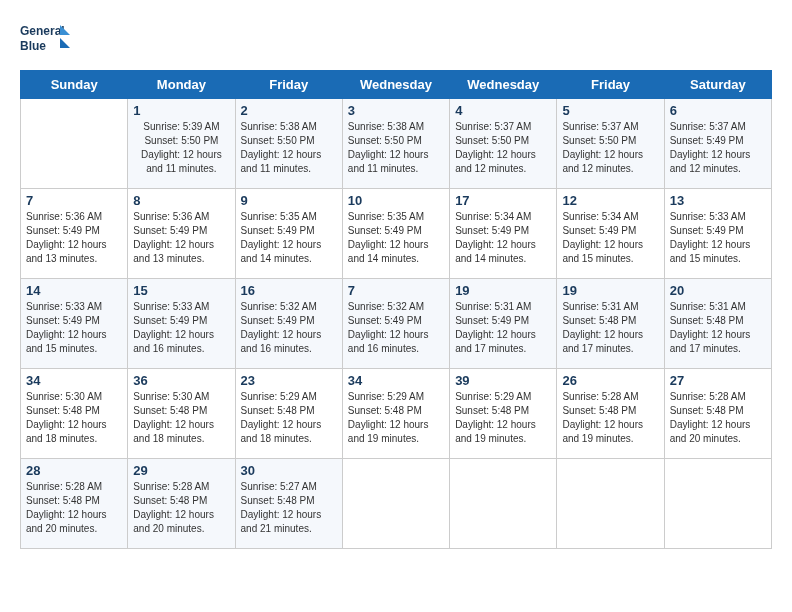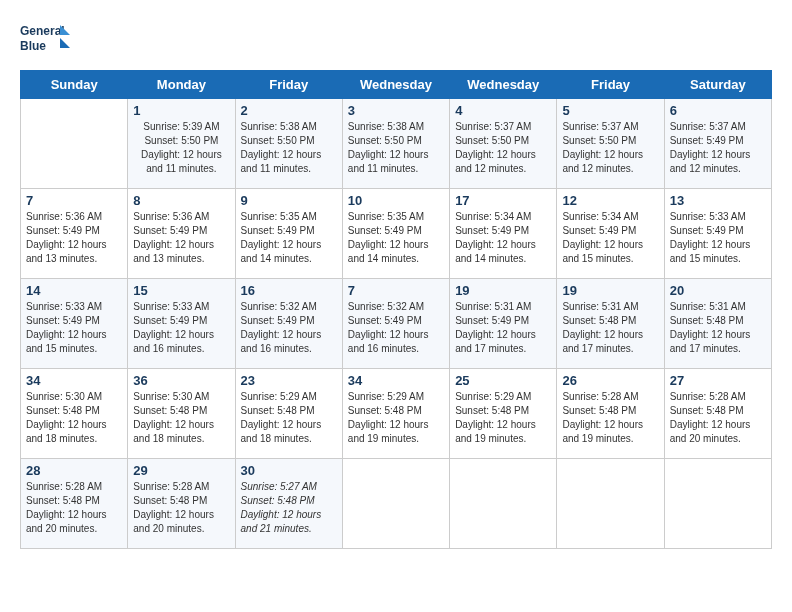--- a/index.html
+++ b/index.html
@@ -276,21 +276,21 @@
 and 18 minutes.</div>
         </td>
         <td>
           <span class="day-num">34</span>
           <div class="day-info" style="white-space: pre-line;">Sunrise: 5:29 AM
 Sunset: 5:48 PM
 Daylight: 12 hours
 and 19 minutes.</div>
         </td>
         <td>
-          <span class="day-num">25</span>
+          <span class="day-num">39</span>
           <div class="day-info" style="white-space: pre-line;">Sunrise: 5:29 AM
 Sunset: 5:48 PM
 Daylight: 12 hours
 and 19 minutes.</div>
         </td>
         <td>
           <span class="day-num">26</span>
           <div class="day-info" style="white-space: pre-line;">Sunrise: 5:28 AM
 Sunset: 5:48 PM
 Daylight: 12 hours
@@ -314,21 +314,21 @@
         </td>
         <td>
           <span class="day-num">29</span>
           <div class="day-info" style="white-space: pre-line;">Sunrise: 5:28 AM
 Sunset: 5:48 PM
 Daylight: 12 hours
 and 20 minutes.</div>
         </td>
         <td>
           <span class="day-num">30</span>
-          <div class="day-info" style="white-space: pre-line; font-style: italic;">Sunrise: 5:27 AM
+          <div class="day-info" style="white-space: pre-line;">Sunrise: 5:27 AM
 Sunset: 5:48 PM
 Daylight: 12 hours
 and 21 minutes.</div>
         </td>
         <td class="empty-cell"></td>
         <td class="empty-cell"></td>
         <td class="empty-cell"></td>
         <td class="empty-cell"></td>
       </tr>
     </tbody>

